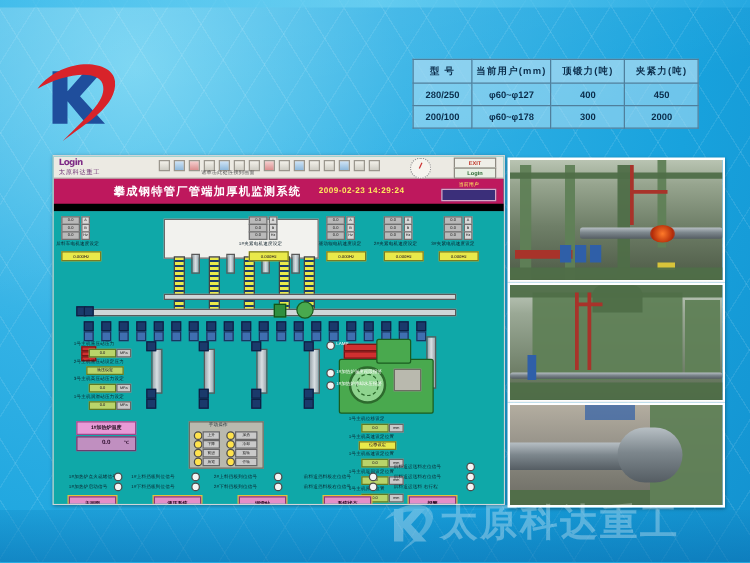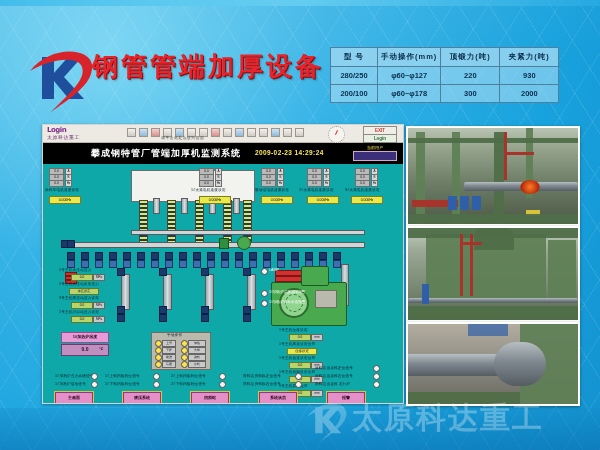--- a/index.html
+++ b/index.html
@@ -73,21 +73,21 @@
   .ti.r{background:linear-gradient(#f6cfcf,#db8f8f);}
   .tooltext{position:absolute;left:118px;top:10px;font-size:4px;color:#555;letter-spacing:.3px;}
   .gauge{position:absolute;right:58px;top:1px;width:15px;height:15px;border-radius:50%;
     border:1px dotted #999;background:#f6f4ee;}
   .gauge:after{content:"";position:absolute;left:7px;top:3px;width:1px;height:5px;background:#c33;transform:rotate(25deg);}
   .btnExit{position:absolute;right:6px;top:1px;width:32px;height:7px;background:#efefe8;
     border:1px solid #8f8b82;color:#c0392b;font-size:4.5px;font-weight:bold;text-align:center;line-height:7px;}
   .btnLogin{position:absolute;right:6px;top:9px;width:32px;height:7px;background:#e8f0e4;
     border:1px solid #8f8b82;color:#2e6b34;font-size:4.5px;font-weight:bold;text-align:center;line-height:7px;}
 
-  .titlebar{height:20px;background:#000000;position:relative;border-bottom:1px solid #000000;}
+  .titlebar{height:20px;background:#be185d;position:relative;border-bottom:6px solid #000000;}
   .titlebar .tt{position:absolute;left:48px;top:4px;font-size:9px;font-weight:bold;color:#fff;letter-spacing:1px;}
   .titlebar .ts{position:absolute;left:212px;top:6px;font-size:6.5px;font-weight:bold;color:#ffe95e;letter-spacing:.4px;}
   .userbox{position:absolute;right:6px;top:2px;width:44px;}
   .userlab{font-size:4px;color:#ffe95e;text-align:center;line-height:6px;}
   .userfield{height:8px;background:#3b2f7a;border:1px solid #d9a7c6;}
 
   .mimic{position:relative;height:241px;background:#0fa8a8;}
 
   
   .lbl{position:absolute;font-size:3.6px;color:#0b1f2a;white-space:nowrap;letter-spacing:.2px;}
@@ -165,38 +165,37 @@
 <div id="slide">
   <div class="bandtop"></div>
 
   <div id="header">
     <div id="logo">
       <svg width="74" height="74" viewBox="0 0 74 74">
         <path d="M18 18 H30 V34 L44 18 H58 L40 38 L60 60 H45 L30 42 V60 H18 Z" fill="#1f4e9c"></path>
         <path d="M6 32 C26 6 66 8 68 26 C70 46 44 60 26 74 C48 52 62 40 58 28 C54 16 26 20 6 32 Z" fill="#d8232a"></path>
       </svg>
     </div>
-    <div id="title">钢管管端加厚设备</div>
   </div>
 
   <table id="spec">
     <thead>
       <tr>
         <th>型  号</th>
-        <th>手动操作(mm)</th>
+        <th>当前用户(mm)</th>
         <th>顶锻力(吨)</th>
         <th>夹紧力(吨)</th>
       </tr>
     </thead>
     <tbody>
       <tr>
         <td class="mdl">280/250</td>
         <td class="spec">φ60~φ127</td>
-        <td class="num">220</td>
-        <td class="num">930</td>
+        <td class="num">400</td>
+        <td class="num">450</td>
       </tr>
       <tr>
         <td class="mdl">200/100</td>
         <td class="spec">φ60~φ178</td>
         <td class="num">300</td>
         <td class="num">2000</td>
       </tr>
     </tbody>
   </table>
 

